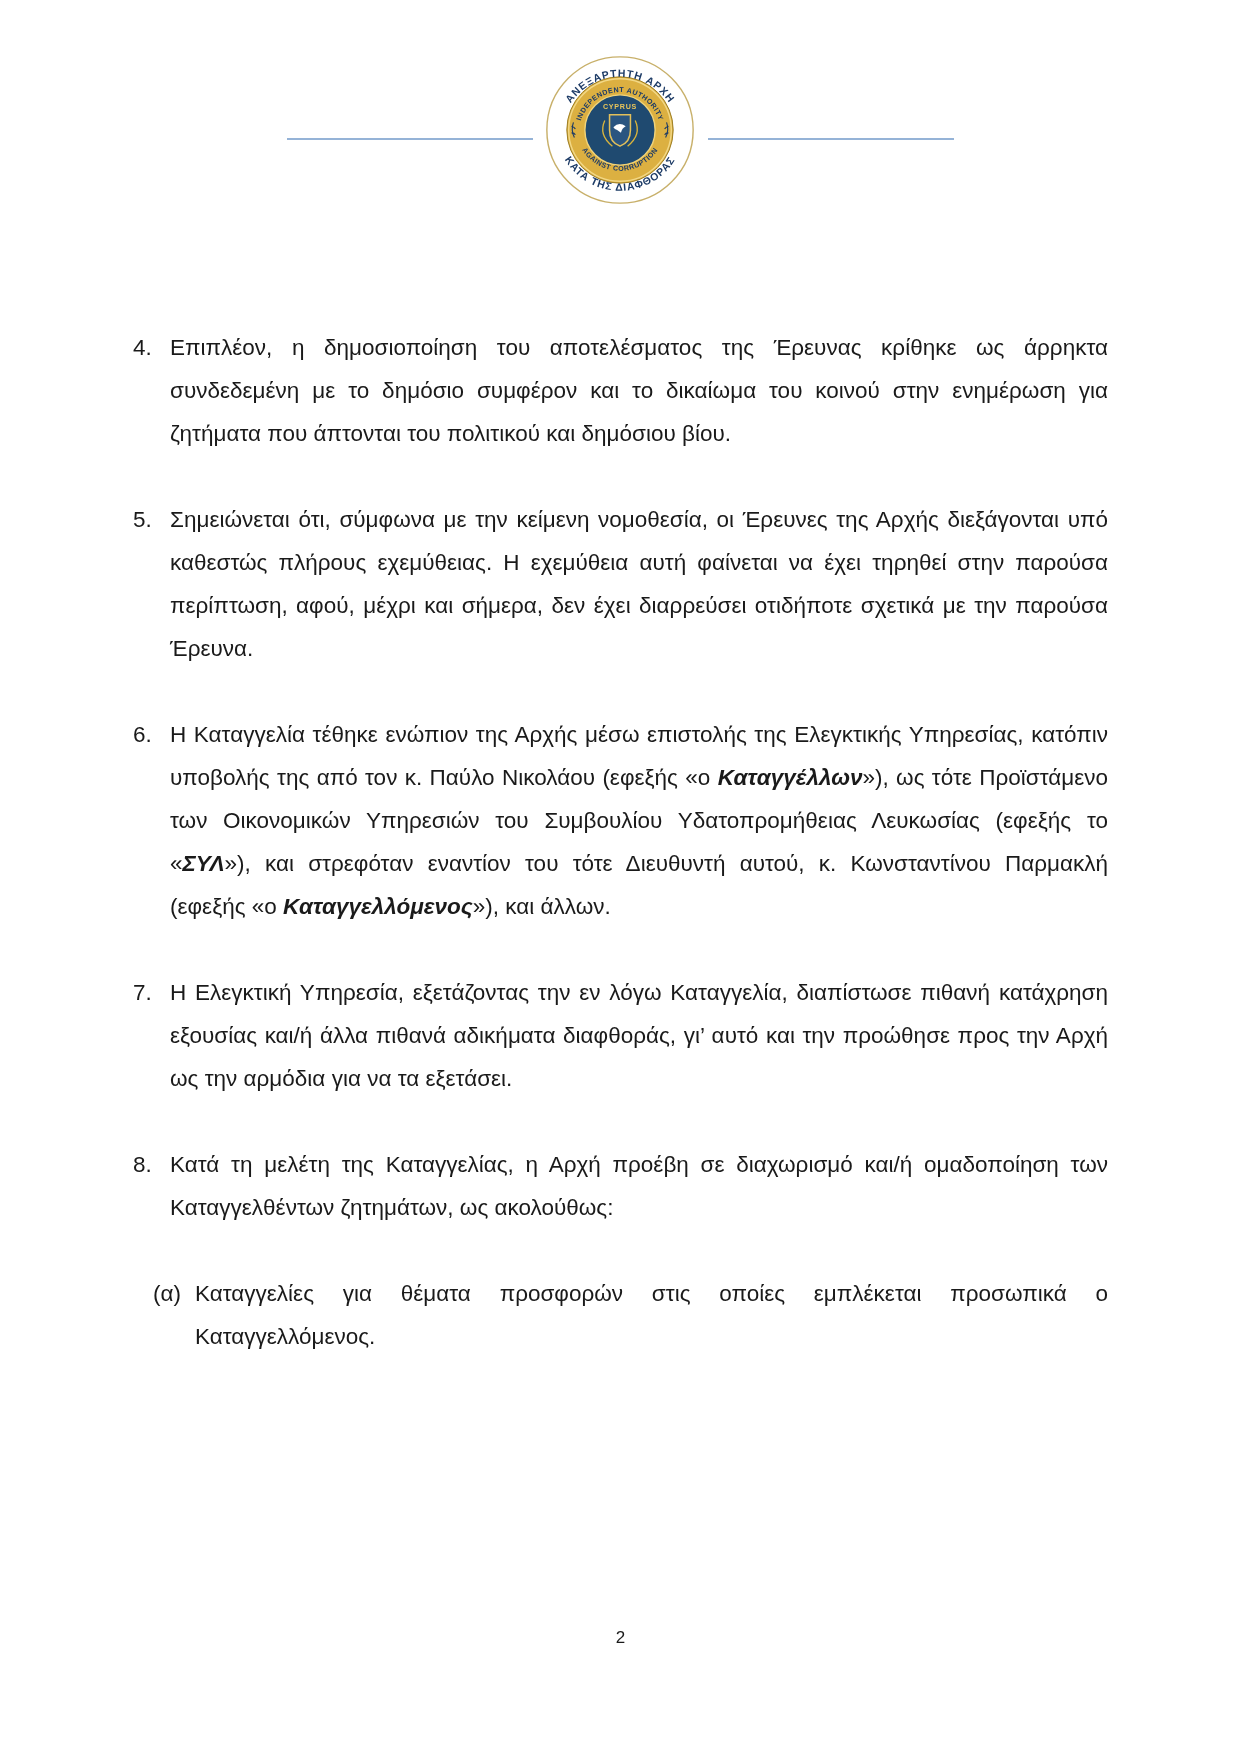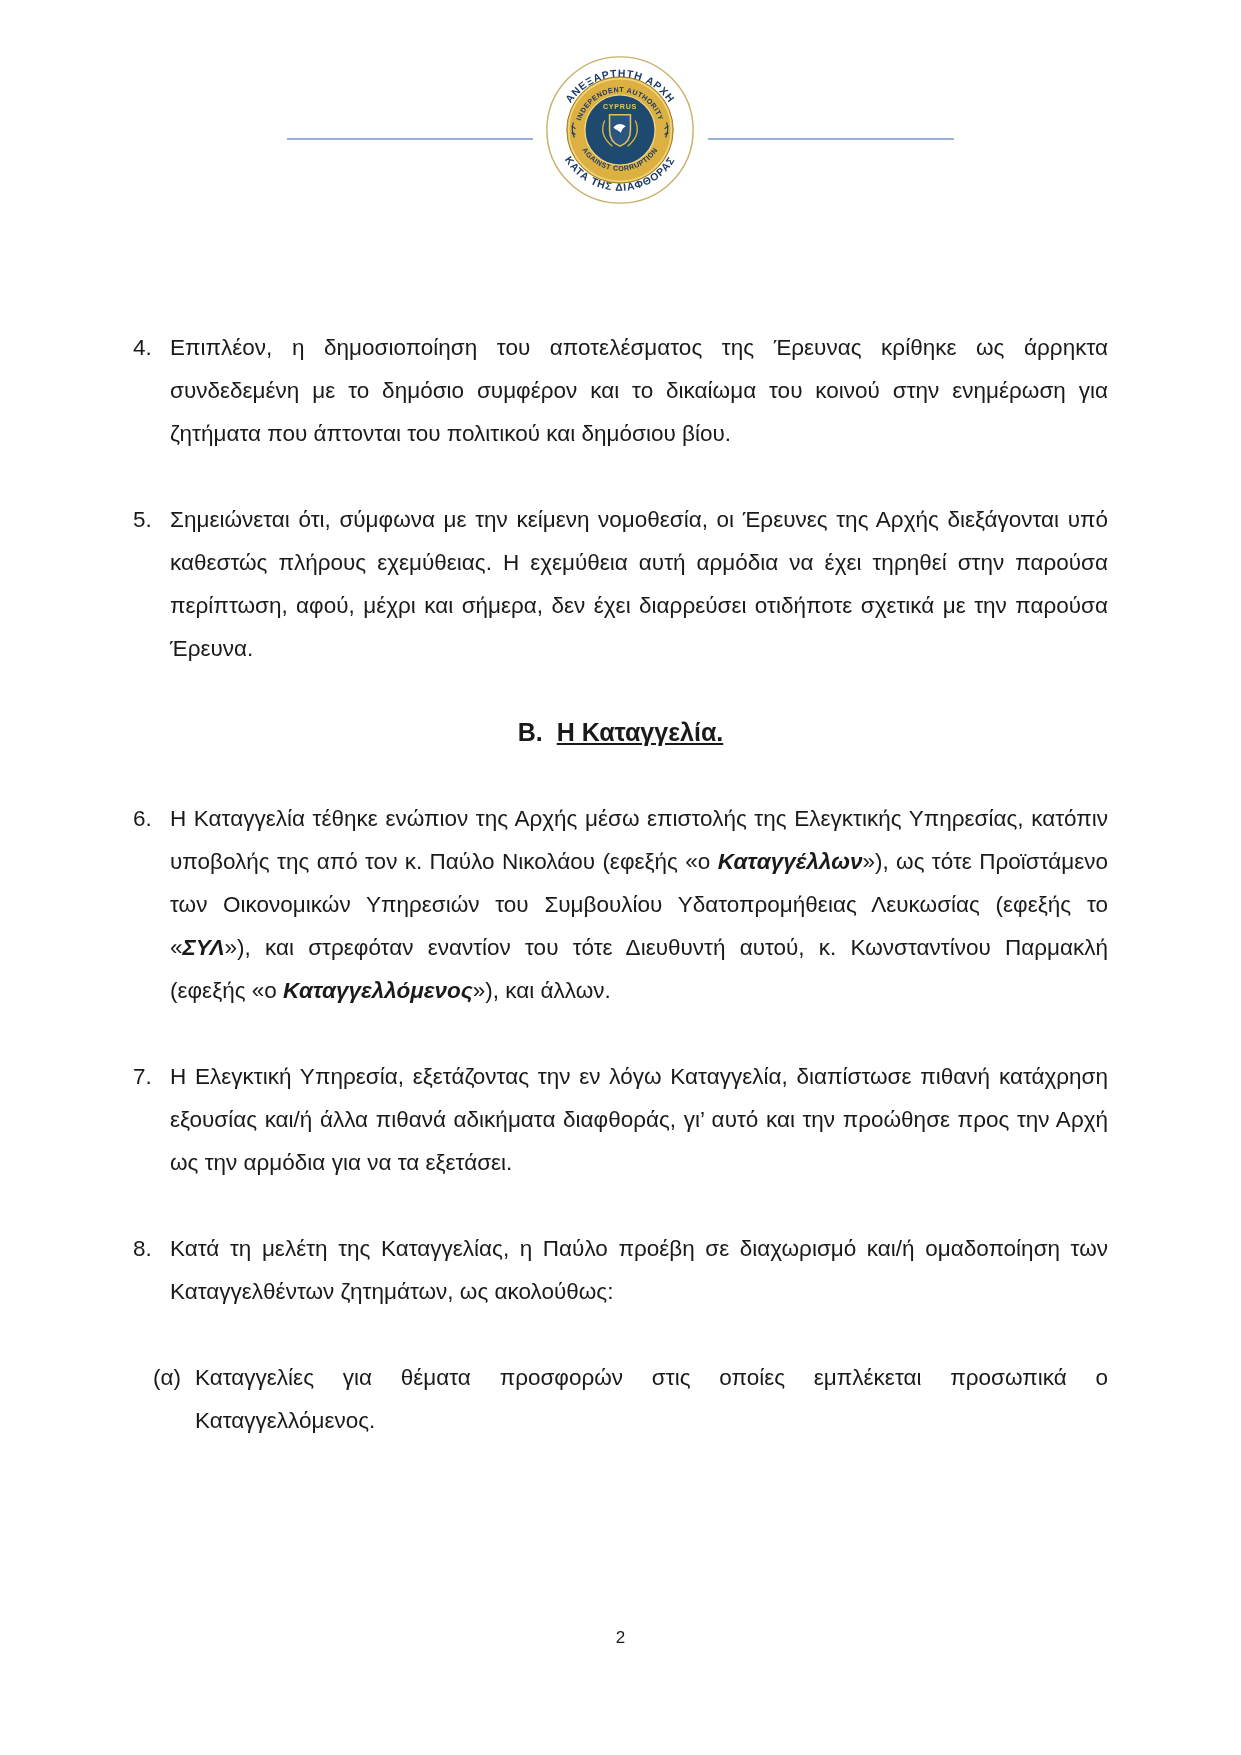--- a/index.html
+++ b/index.html
@@ -107,34 +107,33 @@
   </svg>
 </div>
 
 <main class="content">
     <div class="para">
       <div class="num">4.</div>
       <div class="ptext"><span>Επιπλέον, η δημοσιοποίηση του αποτελέσματος της Έρευνας κρίθηκε ως άρρηκτα συνδεδεμένη με το δημόσιο συμφέρον και το δικαίωμα του κοινού στην ενημέρωση για ζητήματα που άπτονται του πολιτικού και δημόσιου βίου.</span></div>
     </div>
     <div class="para">
       <div class="num">5.</div>
-      <div class="ptext"><span>Σημειώνεται ότι, σύμφωνα με την κείμενη νομοθεσία, οι Έρευνες της Αρχής διεξάγονται υπό καθεστώς πλήρους εχεμύθειας. Η εχεμύθεια αυτή αρμόδια να έχει τηρηθεί στην παρούσα περίπτωση, αφού, μέχρι και σήμερα, δεν έχει διαρρεύσει οτιδήποτε σχετικά με την παρούσα Έρευνα.</span></div>
+      <div class="ptext"><span>Σημειώνεται ότι, σύμφωνα με την κείμενη νομοθεσία, οι Έρευνες της Αρχής διεξάγονται υπό καθεστώς πλήρους εχεμύθειας. Η εχεμύθεια αυτή φαίνεται να έχει τηρηθεί στην παρούσα περίπτωση, αφού, μέχρι και σήμερα, δεν έχει διαρρεύσει οτιδήποτε σχετικά με την παρούσα Έρευνα.</span></div>
     </div>
-    <div class="section-heading"><span>Β.</span>&nbsp;&nbsp;<span class="underline">Η Καταγγελία.</span></div>
     <div class="para">
       <div class="num">6.</div>
       <div class="ptext"><span>Η Καταγγελία τέθηκε ενώπιον της Αρχής μέσω επιστολής της Ελεγκτικής Υπηρεσίας, κατόπιν υποβολής της από τον κ. Παύλο Νικολάου (εφεξής «ο </span><span class="bold">Καταγγέλλων</span><span>»), ως τότε Προϊστάμενο των Οικονομικών Υπηρεσιών του Συμβουλίου Υδατοπρομήθειας Λευκωσίας (εφεξής το «</span><span class="bold">ΣΥΛ</span><span>»), και στρεφόταν εναντίον του τότε Διευθυντή αυτού, κ. Κωνσταντίνου Παρμακλή (εφεξής «ο </span><span class="bold">Καταγγελλόμενος</span><span>»), και άλλων.</span></div>
     </div>
     <div class="para">
       <div class="num">7.</div>
       <div class="ptext"><span>Η Ελεγκτική Υπηρεσία, εξετάζοντας την εν λόγω Καταγγελία, διαπίστωσε πιθανή κατάχρηση εξουσίας και/ή άλλα πιθανά αδικήματα διαφθοράς, γι’ αυτό και την προώθησε προς την Αρχή ως την αρμόδια για να τα εξετάσει.</span></div>
     </div>
     <div class="para">
       <div class="num">8.</div>
-      <div class="ptext"><span>Κατά τη μελέτη της Καταγγελίας, η Παύλο προέβη σε διαχωρισμό και/ή ομαδοποίηση των Καταγγελθέντων ζητημάτων, ως ακολούθως:</span></div>
+      <div class="ptext"><span>Κατά τη μελέτη της Καταγγελίας, η Αρχή προέβη σε διαχωρισμό και/ή ομαδοποίηση των Καταγγελθέντων ζητημάτων, ως ακολούθως:</span></div>
     </div>
     <div class="para lettered">
       <div class="num">(α)</div>
       <div class="ptext"><span>Καταγγελίες για θέματα προσφορών στις οποίες εμπλέκεται προσωπικά ο Καταγγελλόμενος.</span></div>
     </div>
   </main>
 
 <div class="page-number">2</div>
 
 </body></html>

